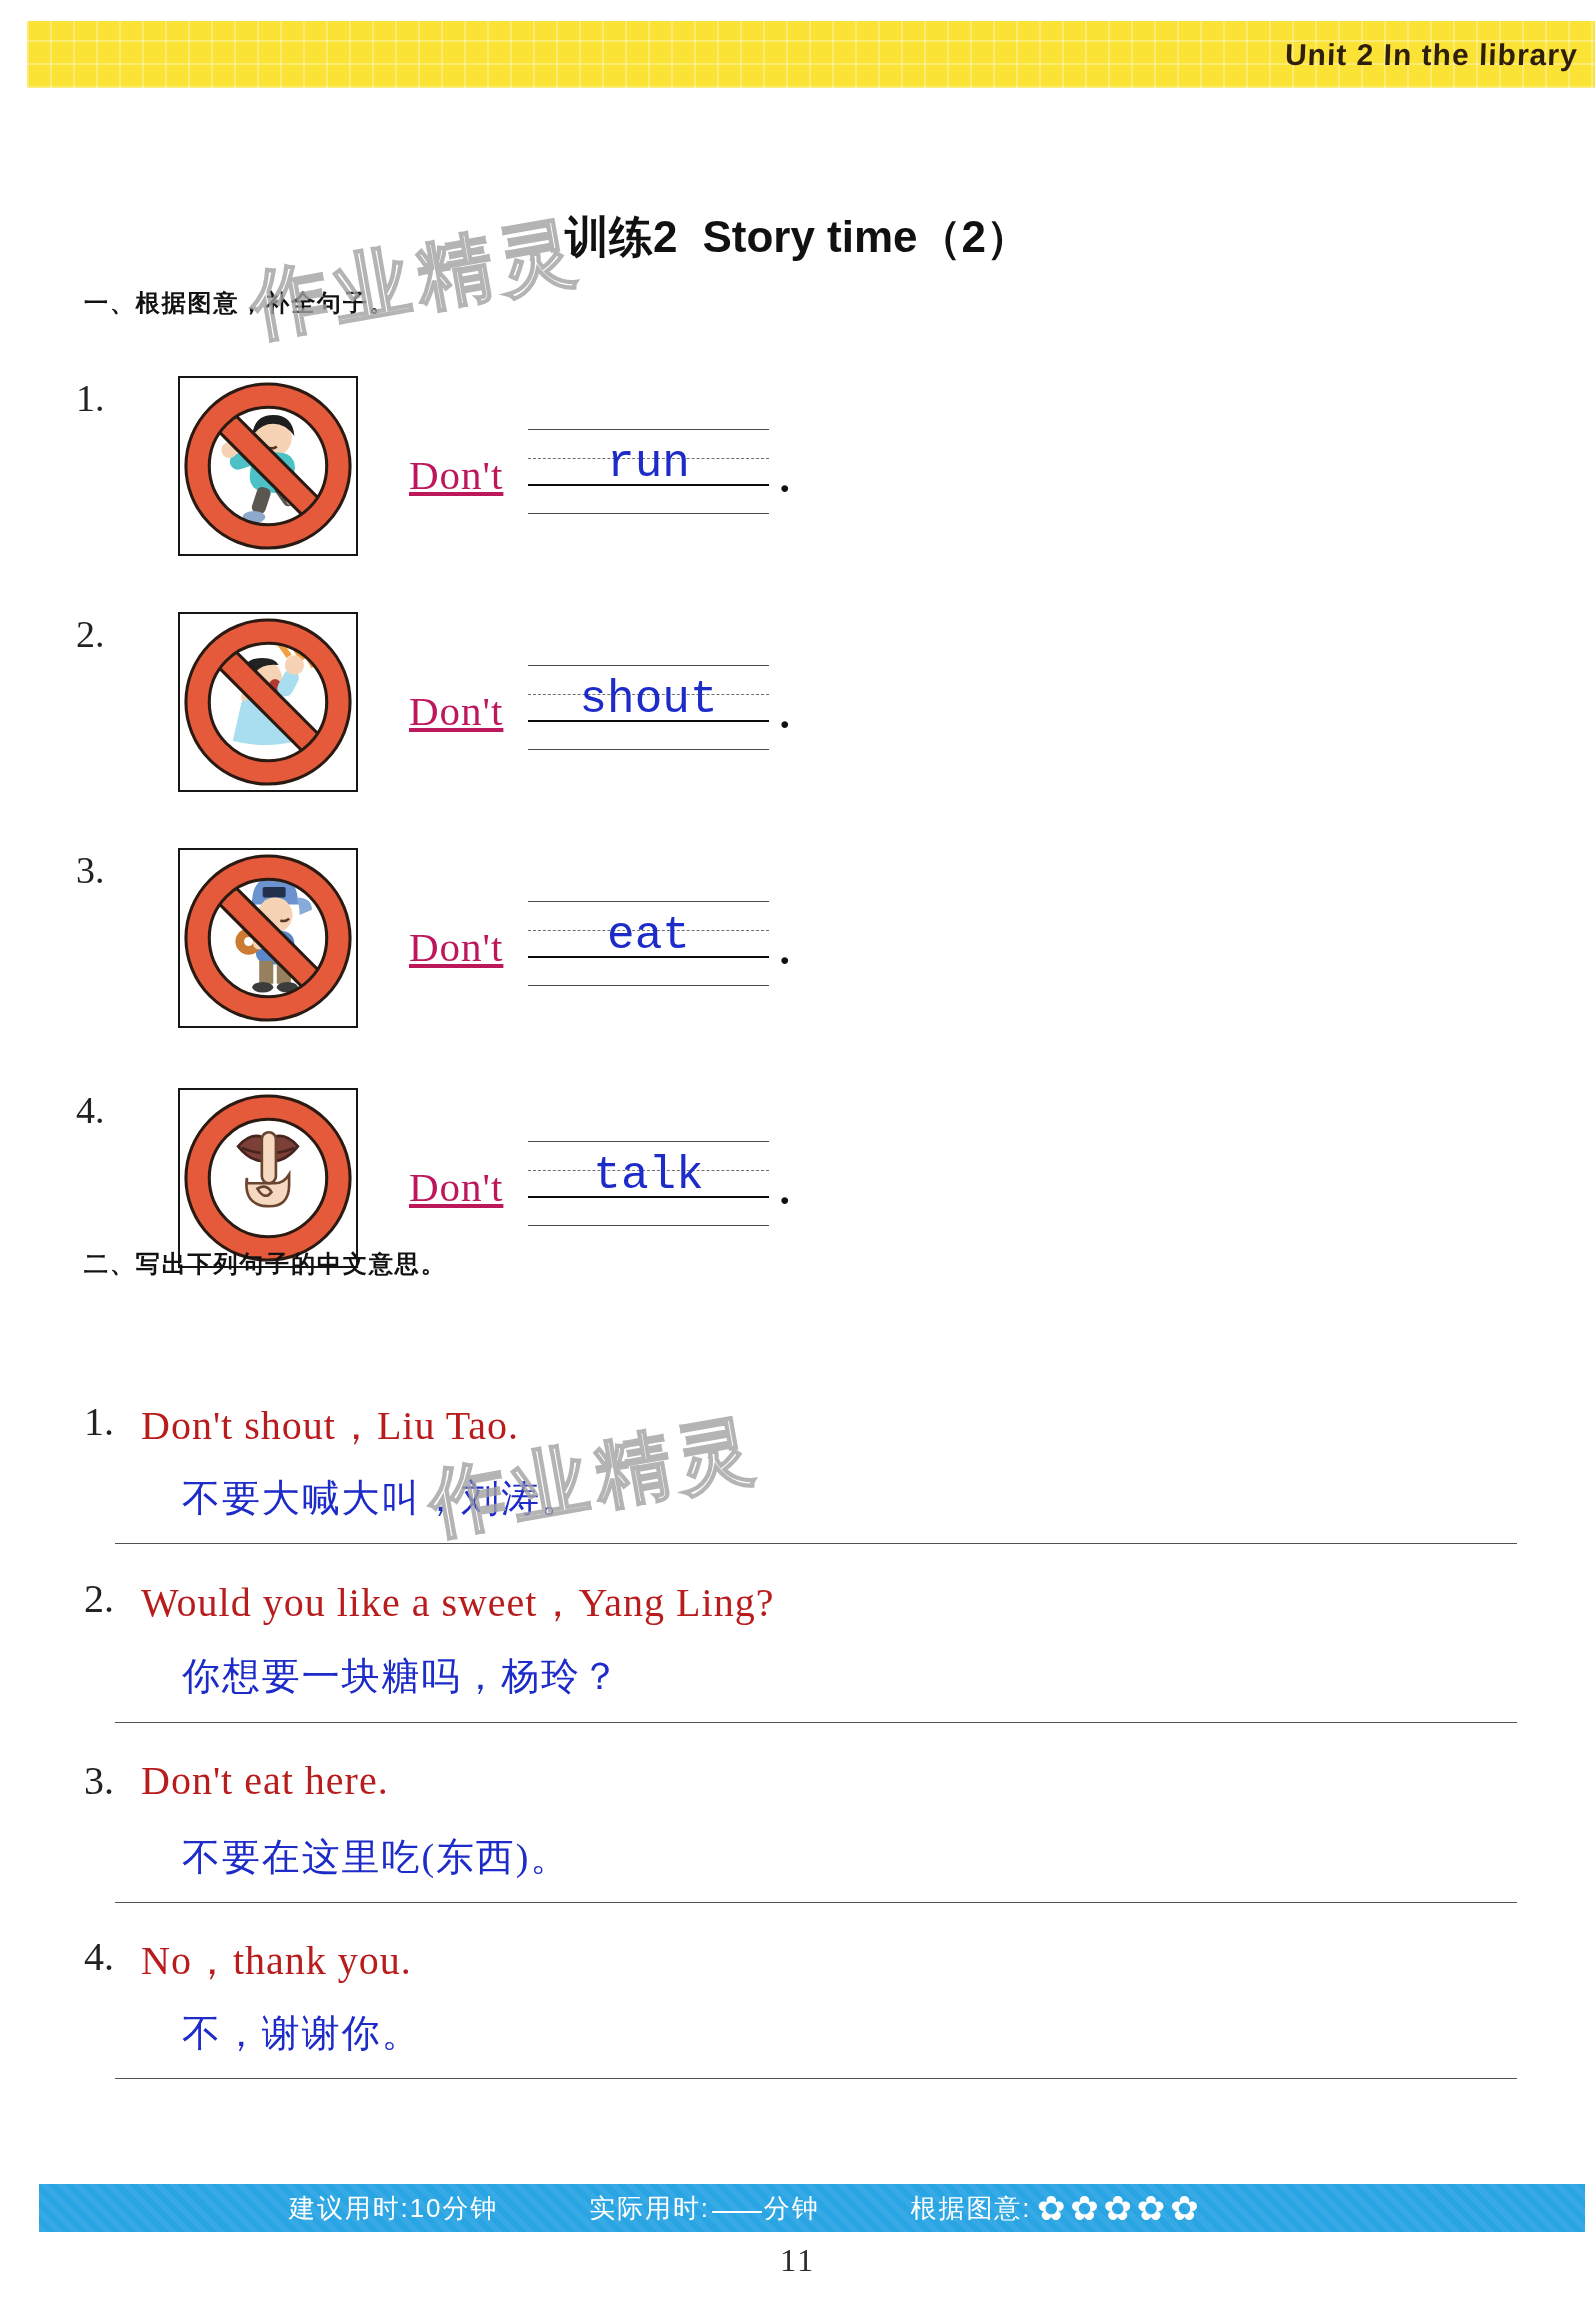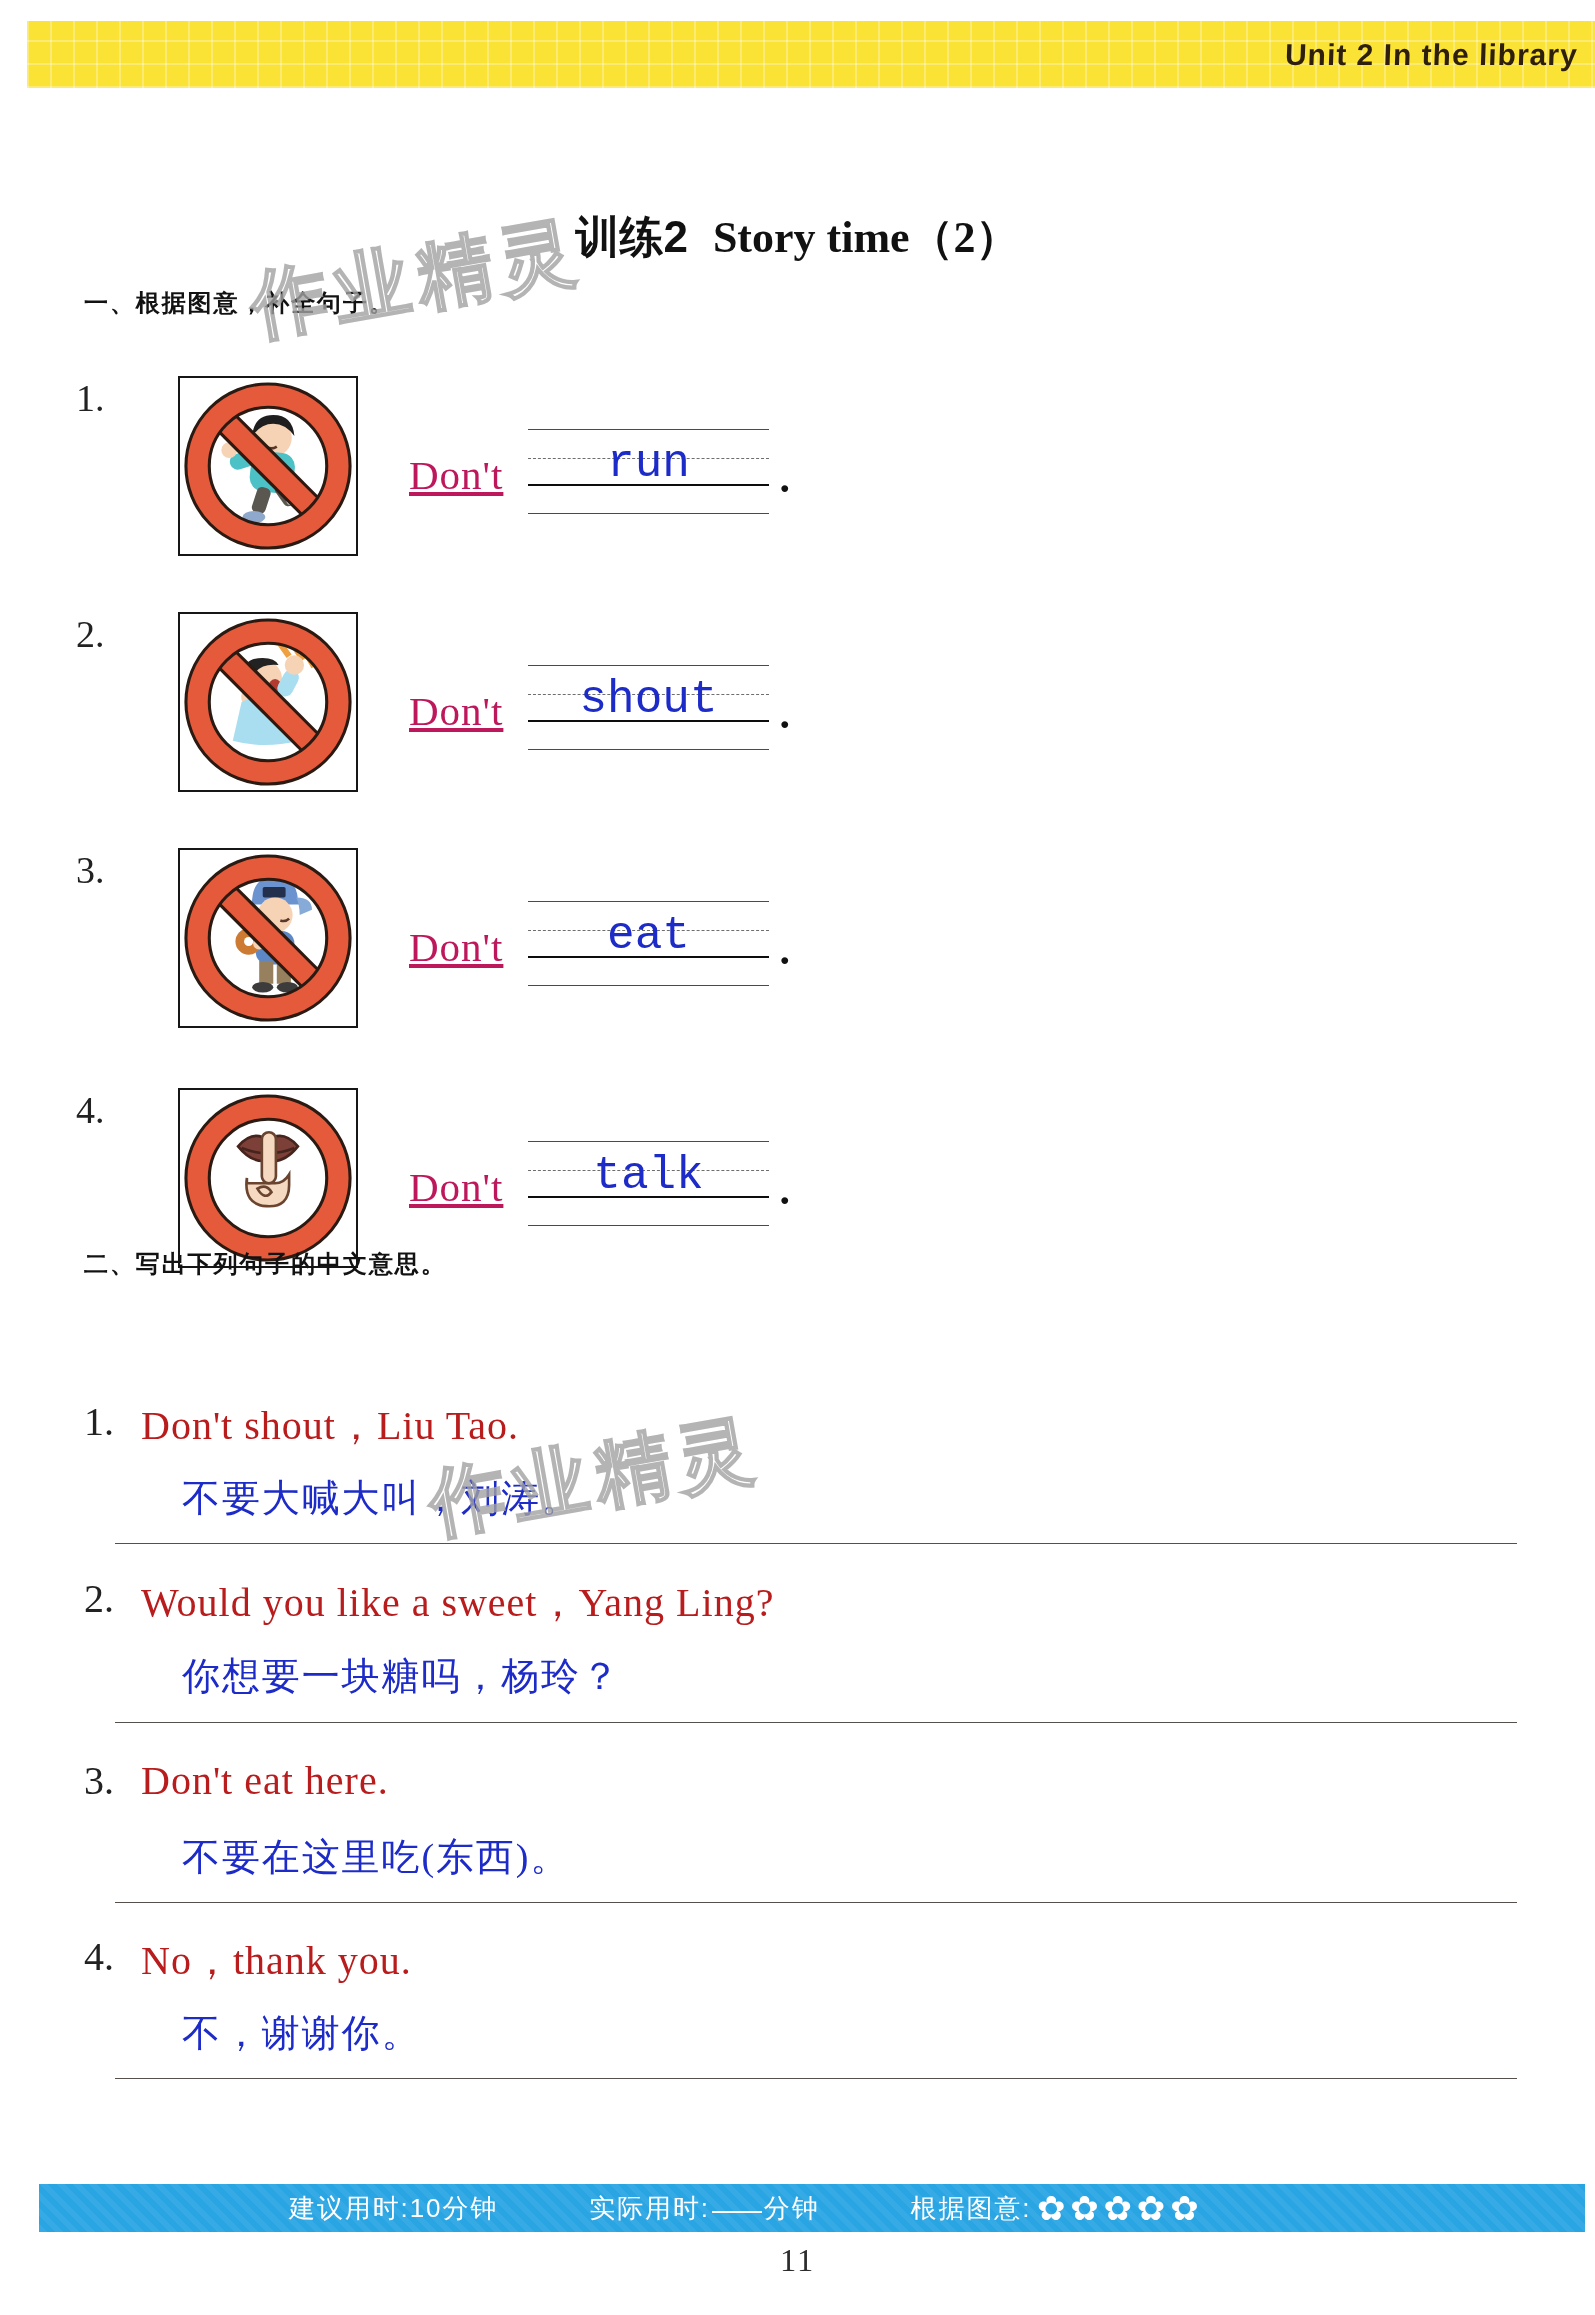--- a/index.html
+++ b/index.html
@@ -22,21 +22,21 @@
   .unit-banner .unit-label{
     padding-right:17px;font-size:30px;font-weight:bold;color:#2e1f0c;
     letter-spacing:1px;transform:skewX(-2deg);
   }
 
   
   .page-title{
     position:absolute;left:0;right:0;top:208px;text-align:center;
     font-size:44px;font-weight:bold;color:#111;
   }
-  .page-title .title-en{font-family:Liberation Serif, serif;margin-left:25px;}
+  .page-title .title-en{font-family:Liberation Sans, sans-serif;margin-left:25px;}
 
   
   .watermark{
     position:absolute;font-size:76px;font-weight:bold;letter-spacing:7.6px;
     color:rgba(255,255,255,0.05);
     -webkit-text-stroke:1.9px #a2a2a2;
     transform:rotate(-10deg);
     pointer-events:none;white-space:nowrap;opacity:.8;z-index:5;
   }
   .wm1{left:250px;top:228px;}

